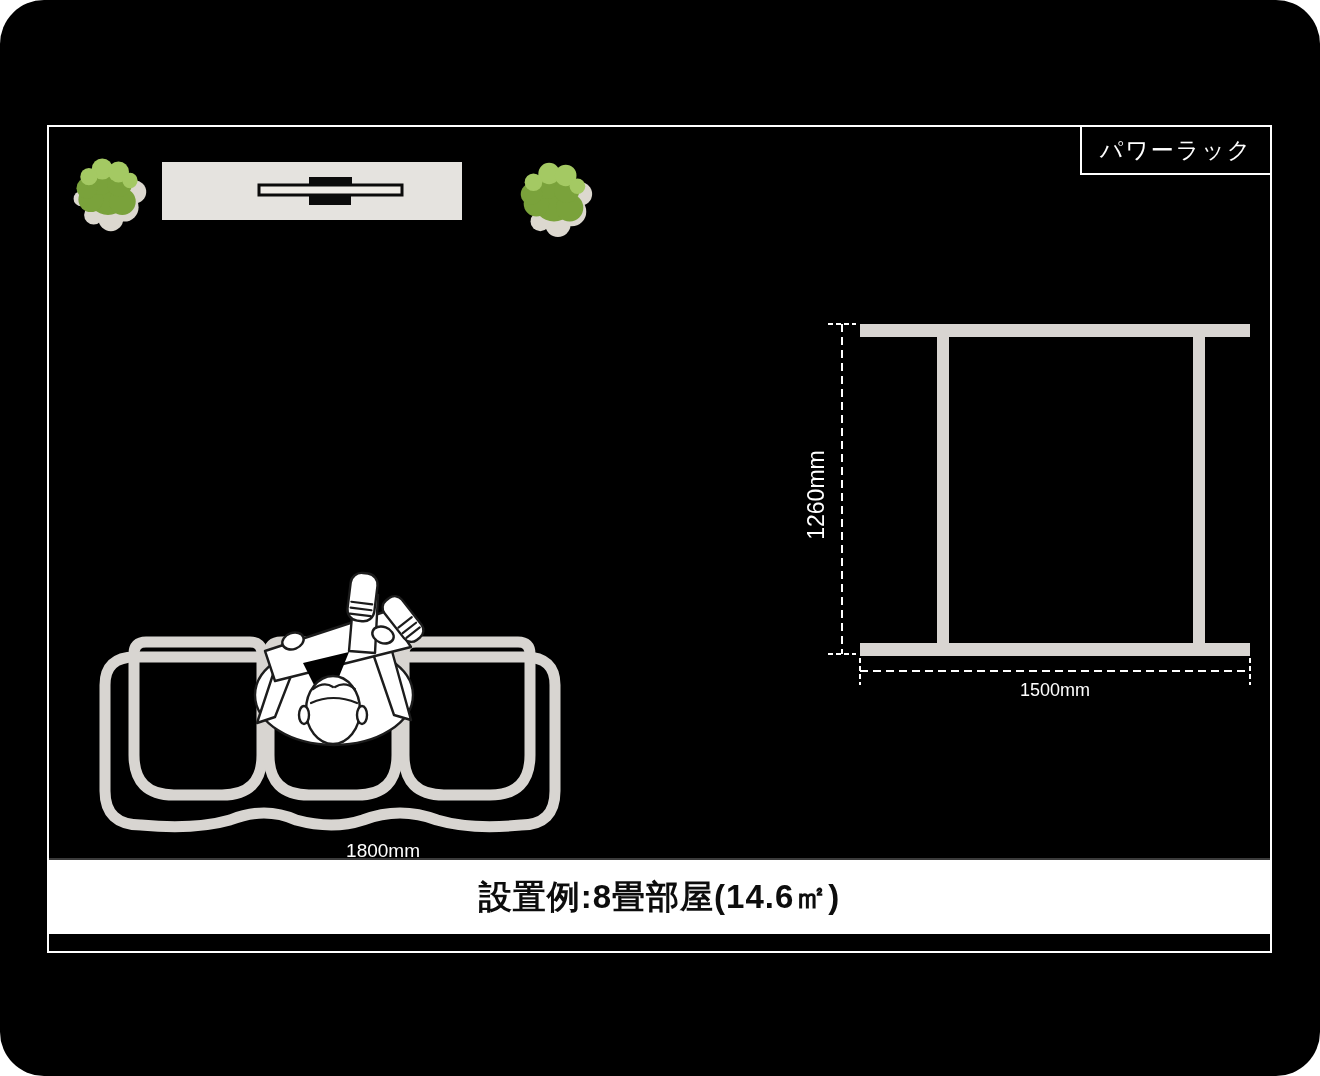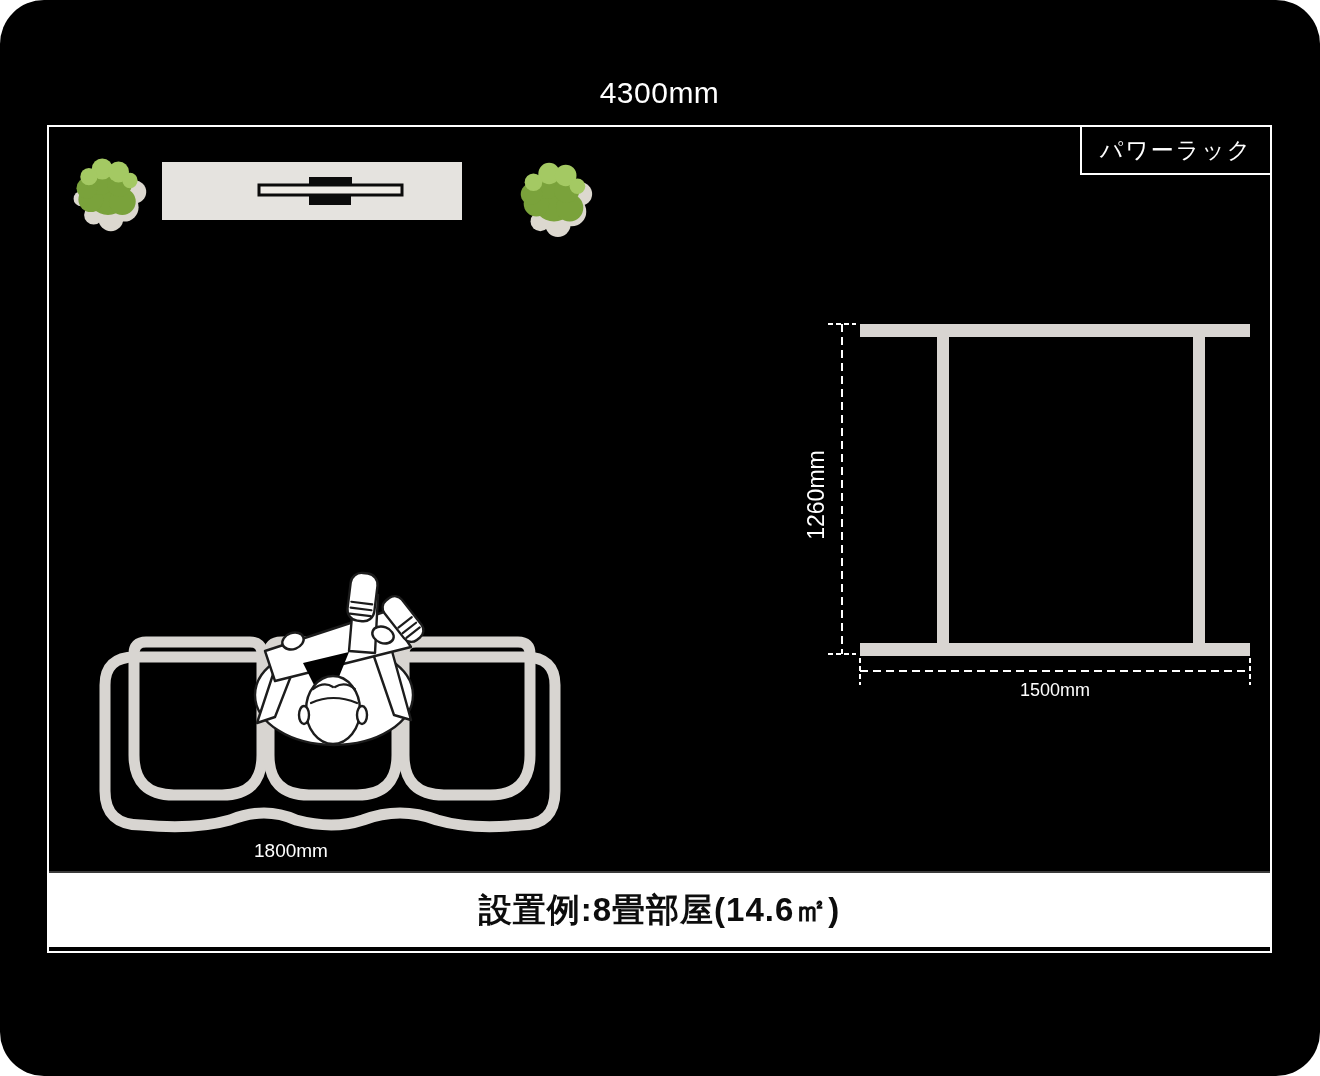--- a/index.html
+++ b/index.html
@@ -56,46 +56,45 @@
     color:var(--line-white,#fff);font-size:18px;text-align:center;line-height:28px;
   }
   
   .sofa-svg{position:absolute;left:48px;top:430px;width:470px;height:290px;}
   .sofa-line{fill:none;stroke:var(--furniture-gray,#d8d5d1);stroke-width:11;stroke-linejoin:round;stroke-linecap:round;}
   .fig{fill:var(--figure-white,#fff);stroke:var(--figure-outline,#1c1c1c);stroke-width:2.4;stroke-linejoin:round;}
   .fig-detail{fill:none;stroke:var(--figure-outline,#1c1c1c);stroke-width:2.2;stroke-linecap:round;}
   .fig-black{fill:var(--canvas-bg,#000);stroke:none;}
   .sofa-width-label{
     position:absolute;left:205px;top:712px;width:166px;height:24px;
-    color:var(--line-white,#fff);font-size:19px;text-align:left;line-height:24px;
+    color:var(--line-white,#fff);font-size:19px;text-align:right;line-height:24px;
   }
   
   .plant{position:absolute;}
   .plant-left{left:16px;top:21px;width:86px;height:86px;}
   .plant-right{left:461px;top:25px;width:88px;height:88px;}
   .p-shadow{fill:var(--plant-shadow,#dcd8cf);}
   .p-green{fill:var(--plant-green,#7aa23b);}
   .p-light{fill:var(--plant-green-light,#a4c963);}
   
   .caption-bar{
-    position:absolute;left:0;bottom:4px;width:100%;height:76px;
+    position:absolute;left:0;bottom:17px;width:100%;height:76px;
     background:var(--caption-bg,#fff);
     border-top:2px solid var(--caption-divider,#3b3b3b);box-sizing:border-box;
     display:flex;align-items:center;justify-content:center;
   }
   .caption-bar span{
     color:var(--caption-text,#0d0d0d);font-size:33px;font-weight:600;letter-spacing:1px;
   }
 </style>
 </head>
 <body>
 
 <div class="canvas">
 
-  <div class="room-width-label">4300mm</div>
 
   <div class="room">
 
     <svg class="plant plant-left" viewBox="-45 -45 90 90">
       <g>
         <circle class="p-shadow" cx="17" cy="17" r="15"></circle>
         <circle class="p-shadow" cx="28" cy="1" r="12"></circle>
         <circle class="p-shadow" cx="3" cy="29" r="13"></circle>
         <circle class="p-shadow" cx="-15" cy="25" r="10"></circle>
         <circle class="p-shadow" cx="-28" cy="8" r="8"></circle>

